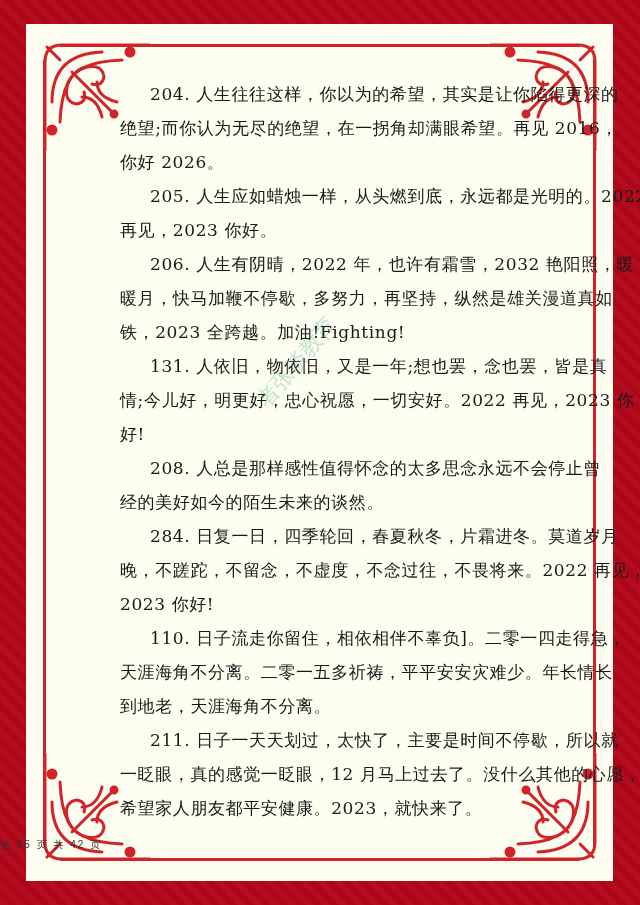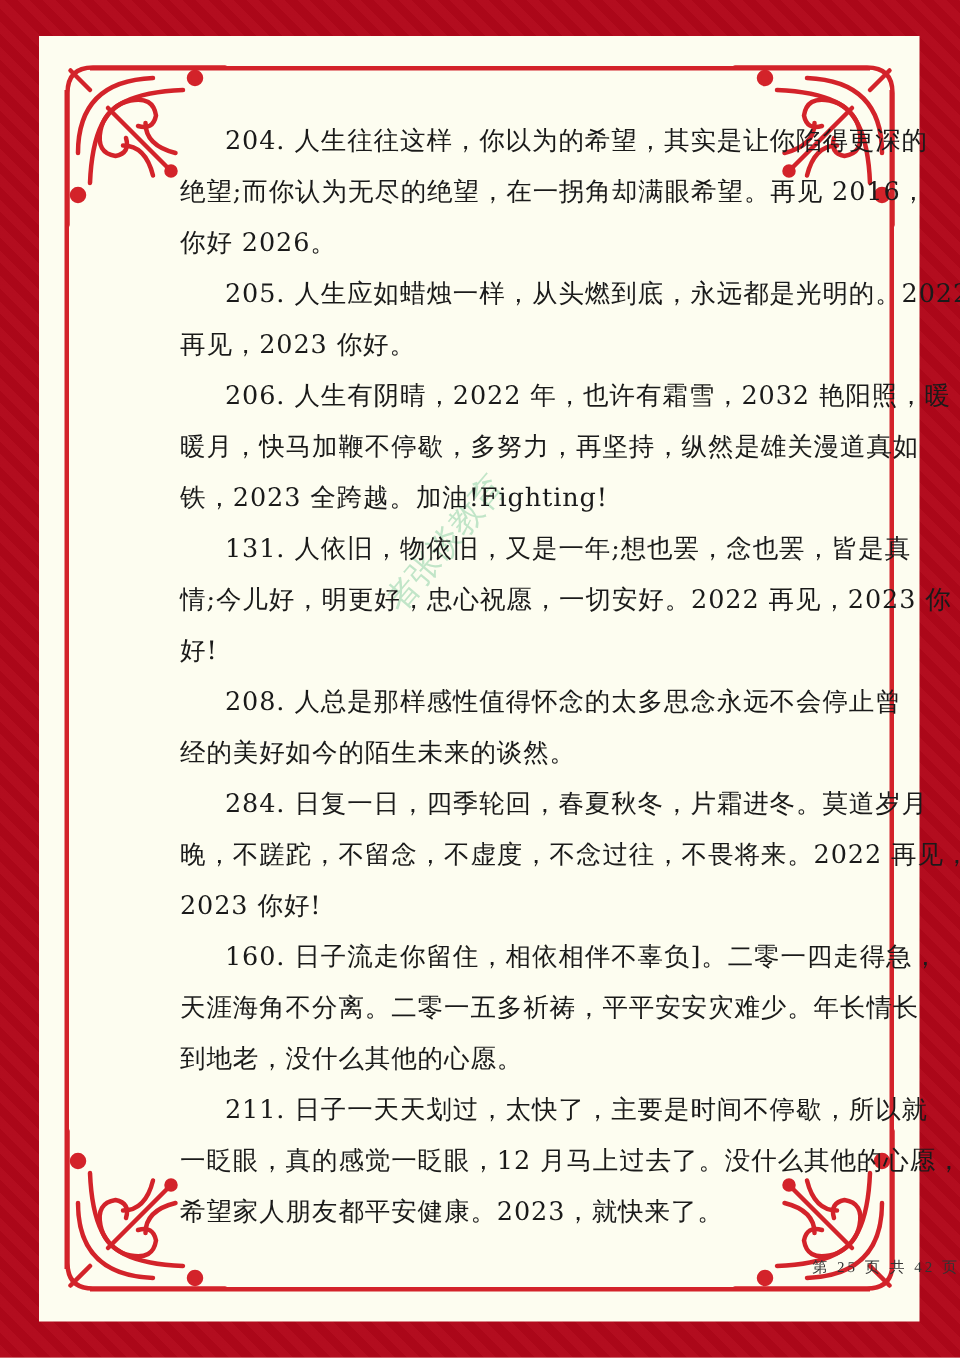--- a/index.html
+++ b/index.html
@@ -35,22 +35,22 @@
     font-size: 22px; transform: rotate(-50deg); transform-origin: left top;
     font-family: "DejaVu Sans", sans-serif; white-space: nowrap;
   }
   .line {
     position: absolute; left: 120px; width: 440px;
     font-size: 17px; line-height: 22px; color: #1a1a1a;
     white-space: nowrap; letter-spacing: 0.6px;
   }
   .line.indent { left: 150px; }
   .page-num {
-    position: absolute; left: 0; width: 640px; top: 838px; text-align: right;
-    font-family: Liberation Serif, serif; font-size: 10px; color: #333; letter-spacing: 2px;
+    position: absolute; left: 0; width: 640px; top: 838px; text-align: left;
+    font-family: Liberation Sans, sans-serif; font-size: 10px; color: #333; letter-spacing: 2px;
   }
 </style>
 </head>
 <body>
 
 <div class="outer-texture"></div>
 <div class="paper"></div>
 
 <div class="inner-line line-top"></div>
 <div class="inner-line line-bottom"></div>
@@ -143,21 +143,21 @@
 <div class="line" style="top:389px">情;今儿好，明更好，忠心祝愿，一切安好。2022 再见，2023 你</div>
 <div class="line" style="top:423px">好!</div>
 
 <div class="line indent" style="top:457px">208.  人总是那样感性值得怀念的太多思念永远不会停止曾</div>
 <div class="line" style="top:491px">经的美好如今的陌生未来的谈然。</div>
 
 <div class="line indent" style="top:525px">284.  日复一日，四季轮回，春夏秋冬，片霜进冬。莫道岁月</div>
 <div class="line" style="top:559px">晚，不蹉跎，不留念，不虚度，不念过往，不畏将来。2022 再见，</div>
 <div class="line" style="top:593px">2023 你好!</div>
 
-<div class="line indent" style="top:627px">160.  日子流走你留住，相依相伴不辜负]。二零一四走得急，</div>
+<div class="line indent" style="top:627px">110.  日子流走你留住，相依相伴不辜负]。二零一四走得急，</div>
 <div class="line" style="top:661px">天涯海角不分离。二零一五多祈祷，平平安安灾难少。年长情长</div>
-<div class="line" style="top:695px">到地老，没什么其他的心愿。</div>
+<div class="line" style="top:695px">到地老，天涯海角不分离。</div>
 
 <div class="line indent" style="top:729px">211.  日子一天天划过，太快了，主要是时间不停歇，所以就</div>
 <div class="line" style="top:763px">一眨眼，真的感觉一眨眼，12 月马上过去了。没什么其他的心愿，</div>
 <div class="line" style="top:797px">希望家人朋友都平安健康。2023，就快来了。</div>
 
 <div class="page-num">第 25 页 共 42 页</div>
 
 </body></html>

